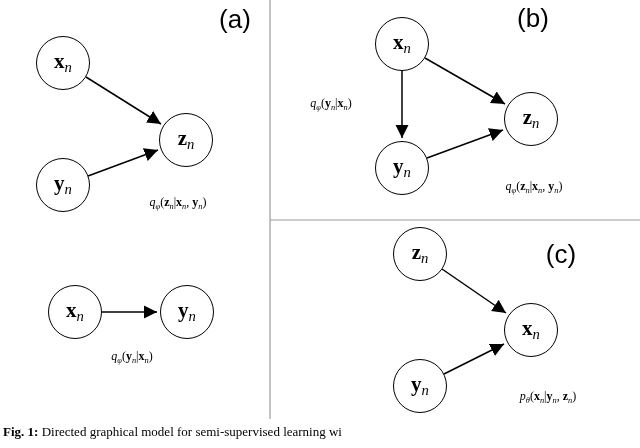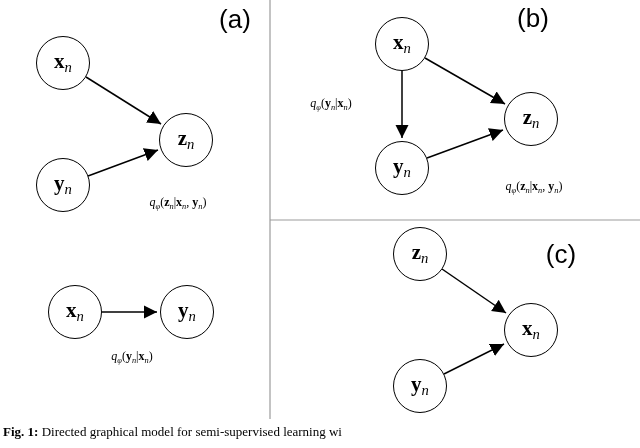--- a/index.html
+++ b/index.html
@@ -97,18 +97,19 @@
 
   <div class="node" style="left:393px;top:227px">
     <span><span class="m-b">z</span><span class="m-s">n</span></span>
   </div>
   <div class="node" style="left:504px;top:303px">
     <span><span class="m-b">x</span><span class="m-s">n</span></span>
   </div>
   <div class="node" style="left:393px;top:359px">
     <span><span class="m-b">y</span><span class="m-s">n</span></span>
   </div>
+  <div class="expr" style="left:548px;top:397px"><span class="m-i">p</span><span class="m-s">θ</span><span class="m-n">(</span><span class="m-b">x</span><span class="m-s">n</span><span class="m-n">|</span><span class="m-b">y</span><span class="m-s">n</span><span class="m-n">, </span><span class="m-b">z</span><span class="m-s">n</span><span class="m-n">)</span></div>
 
   <div class="caption">
     <span class="tag">Fig. 1:</span><span> Directed graphical model for semi-supervised learning wi</span>
   </div>
 
 </div>
 
 </body></html>

